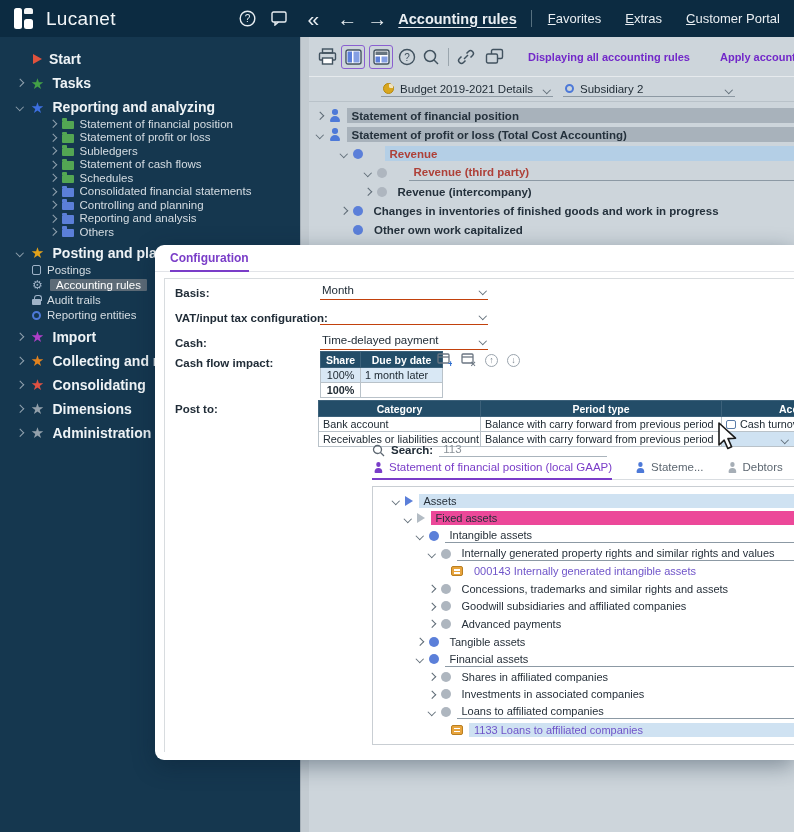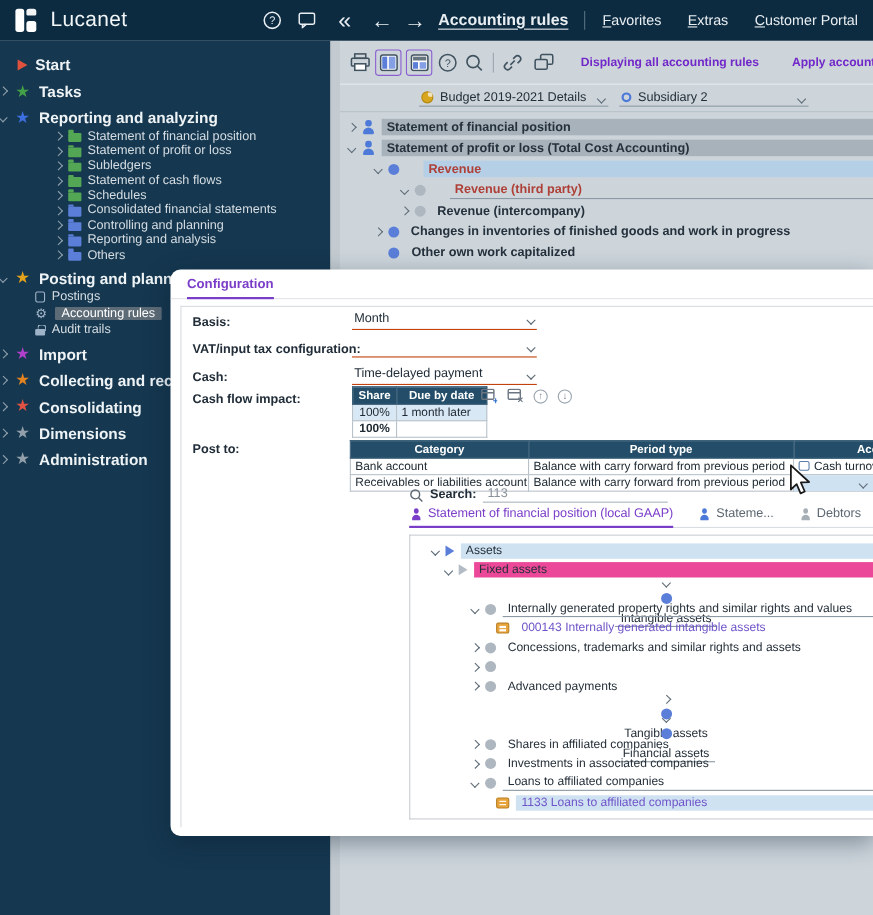--- a/index.html
+++ b/index.html
@@ -22,21 +22,21 @@
   .hd-back1 { font-size:21px; margin:0 2px; }
   .hd-title { font-size:14.5px; font-weight:bold; text-decoration:underline; text-underline-offset:3px; margin:0 14px 0 10px; white-space:nowrap; }
   .hd-div { width:1px; height:17px; background:#56707f; margin-right:16px; }
   .hd-menu { display:flex; gap:24px; font-size:13px; white-space:nowrap; }
   .hd-menu span { cursor:pointer; }
   .hd-menu span::first-letter { text-decoration:underline; }
 
   
   .sidebar { position:absolute; left:0; top:37px; width:300px; bottom:0; background:#15374f; color:#dfe7ec; z-index:4;
     padding-top:6px; overflow:hidden; }
-  .sb-row { display:flex; align-items:center; gap:7px; padding-left:0; cursor:pointer; white-space:nowrap; }
+  .sb-row { display:flex; align-items:center; gap:7px; padding-left:17px; cursor:pointer; white-space:nowrap; }
   .sb-top { height:20px; font-size:14px; font-weight:bold; margin-top:4px; color:#eef3f6;}
   .sb-sub { height:13.5px; font-size:11.5px; padding-left:50px; color:#d5dde3; gap:6px;}
   .sb-sub2 { padding-left:32px; }
   .sb-sel { background:#5d6b77; color:#fff; padding:0 6px; border-radius:1px; }
   .cv { width:5.5px; height:5.5px; border-right:1.5px solid #8fa0ad; border-bottom:1.5px solid #8fa0ad;
     transform:rotate(-45deg); display:inline-block; flex:none; }
   .cv.d { transform:rotate(45deg); }
   .cv.dk { border-color:#5f6c77; }
   .cv-ph { width:6px; flex:none; }
   .star { font-size:15px; line-height:1; flex:none; width:16px; text-align:center; }
@@ -139,21 +139,21 @@
   .at-row { height:17.6px; display:flex; align-items:center; gap:6px; font-size:11px; color:#26303a; cursor:pointer; }
   .at-lab { flex:1; padding:1px 5px; }
   .tbar-blue { background:#cfe2f2; }
   .tbar-grey { background:#ec4899; }
   .purpletxt { color:#6f54c9; }
   .tri { width:0; height:0; border-style:solid; border-width:5px 0 5px 8.5px;
     border-color:transparent transparent transparent #5b7fd9; flex:none; }
   .tri.g { border-left-color:#b3bcc4; }
   .acct { width:12px; height:10px; border-radius:2px; background:#e8a43c; border:1px solid #b97f22; position:relative; flex:none; }
   .acct::before { content:''; position:absolute; left:2px; right:2px; top:2px; height:1.5px; background:#fff; box-shadow:0 3px 0 #fff; }
-  .al0{padding-left:20px;} .al1{padding-left:32px;} .al2{padding-left:44px;flex-direction:column;} .al3{padding-left:56px;} .al4{padding-left:78px;}
+  .al0{padding-left:20px;} .al1{padding-left:32px;} .al2{padding-left:44px;} .al3{padding-left:56px;} .al4{padding-left:78px;}
 
   .cursor { position:absolute; left:716px; top:421px; z-index:200; pointer-events:none; }
 </style>
 </head>
 <body>
 
 <div class="app-header">
   <span class="logo">
       <i class="l1"></i>
       <i class="l2"></i>
@@ -255,20 +255,24 @@
     <span class="clip"></span>
     <span>Postings</span>
   </div>
   <div class="sb-row sb-sub sb-sub2" style="height:15px">
     <span class="gear">⚙</span>
     <span class="sb-sel">Accounting rules</span>
   </div>
   <div class="sb-row sb-sub sb-sub2" style="height:15px">
     <span class="lock"></span>
     <span>Audit trails</span>
+  </div>
+  <div class="sb-row sb-sub sb-sub2" style="height:15px">
+    <span class="ring"></span>
+    <span>Reporting entities</span>
   </div>
   <div class="sb-row sb-top">
     <span class="cv"></span>
     <span class="star" style="color:#b03fc9">★</span>
     <span>Import</span>
   </div>
   <div class="sb-row sb-top">
     <span class="cv"></span>
     <span class="star" style="color:#e2831f">★</span>
     <span>Collecting and reconcili</span>
@@ -539,20 +543,21 @@
       <span class="at-lab purpletxt">000143 Internally generated intangible assets</span>
     </div>
     <div class="at-row al3">
       <span class="cv dk"></span>
       <span class="dotg"></span>
       <span class="at-lab">Concessions, trademarks and similar rights and assets</span>
     </div>
     <div class="at-row al3">
       <span class="cv dk"></span>
       <span class="dotg"></span>
+      <span class="at-lab">Goodwill subsidiaries and affiliated companies</span>
     </div>
     <div class="at-row al3">
       <span class="cv dk"></span>
       <span class="dotg"></span>
       <span class="at-lab">Advanced payments</span>
     </div>
     <div class="at-row al2">
       <span class="cv dk"></span>
       <span class="dotb"></span>
       <span class="at-lab">Tangible assets</span>

